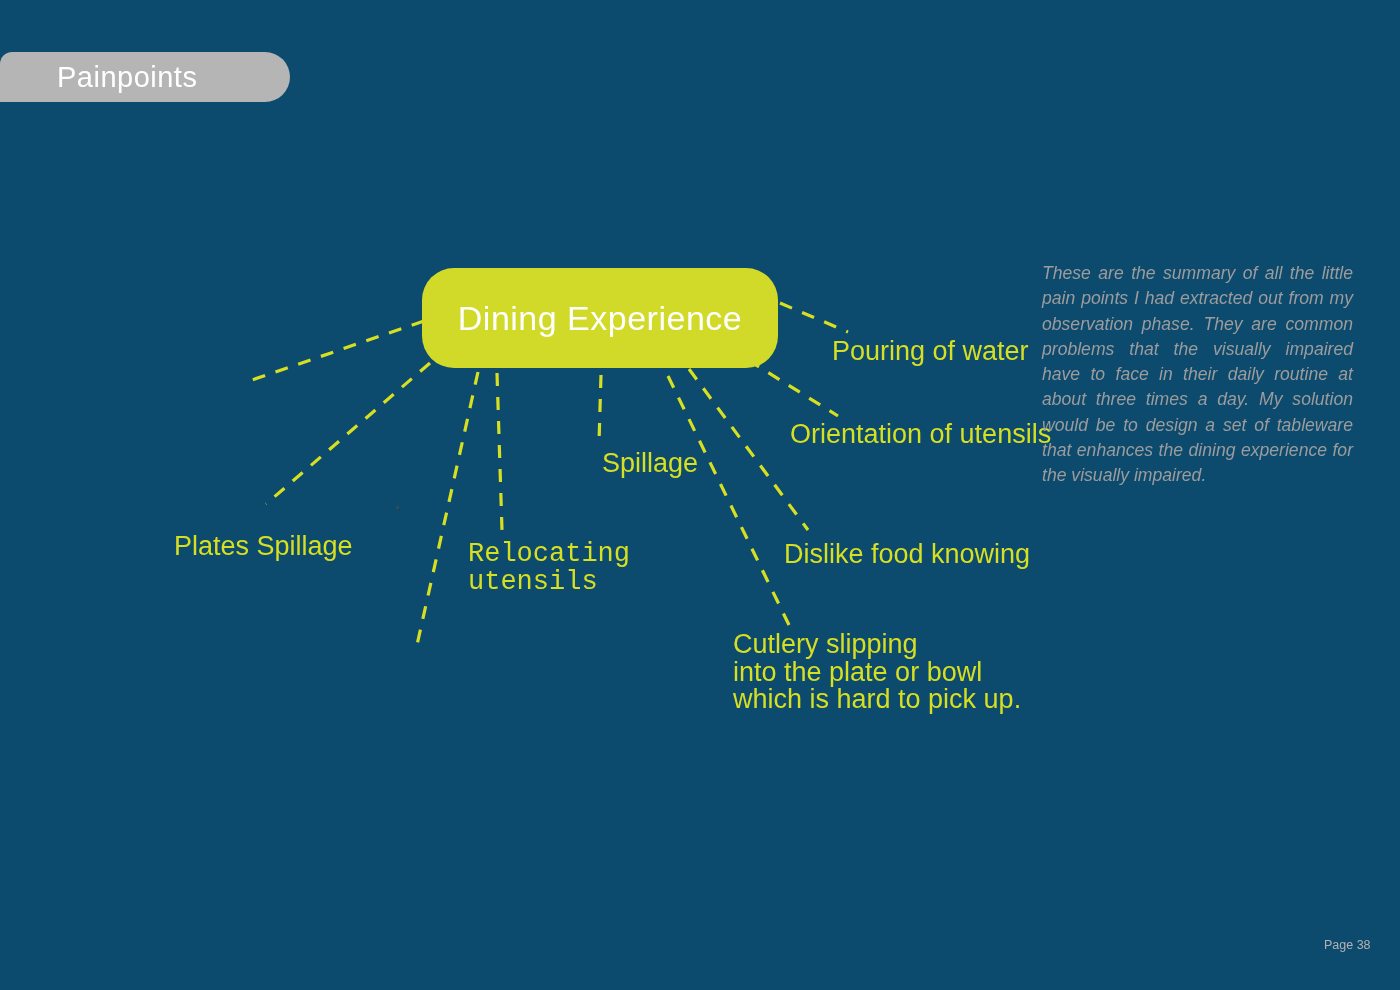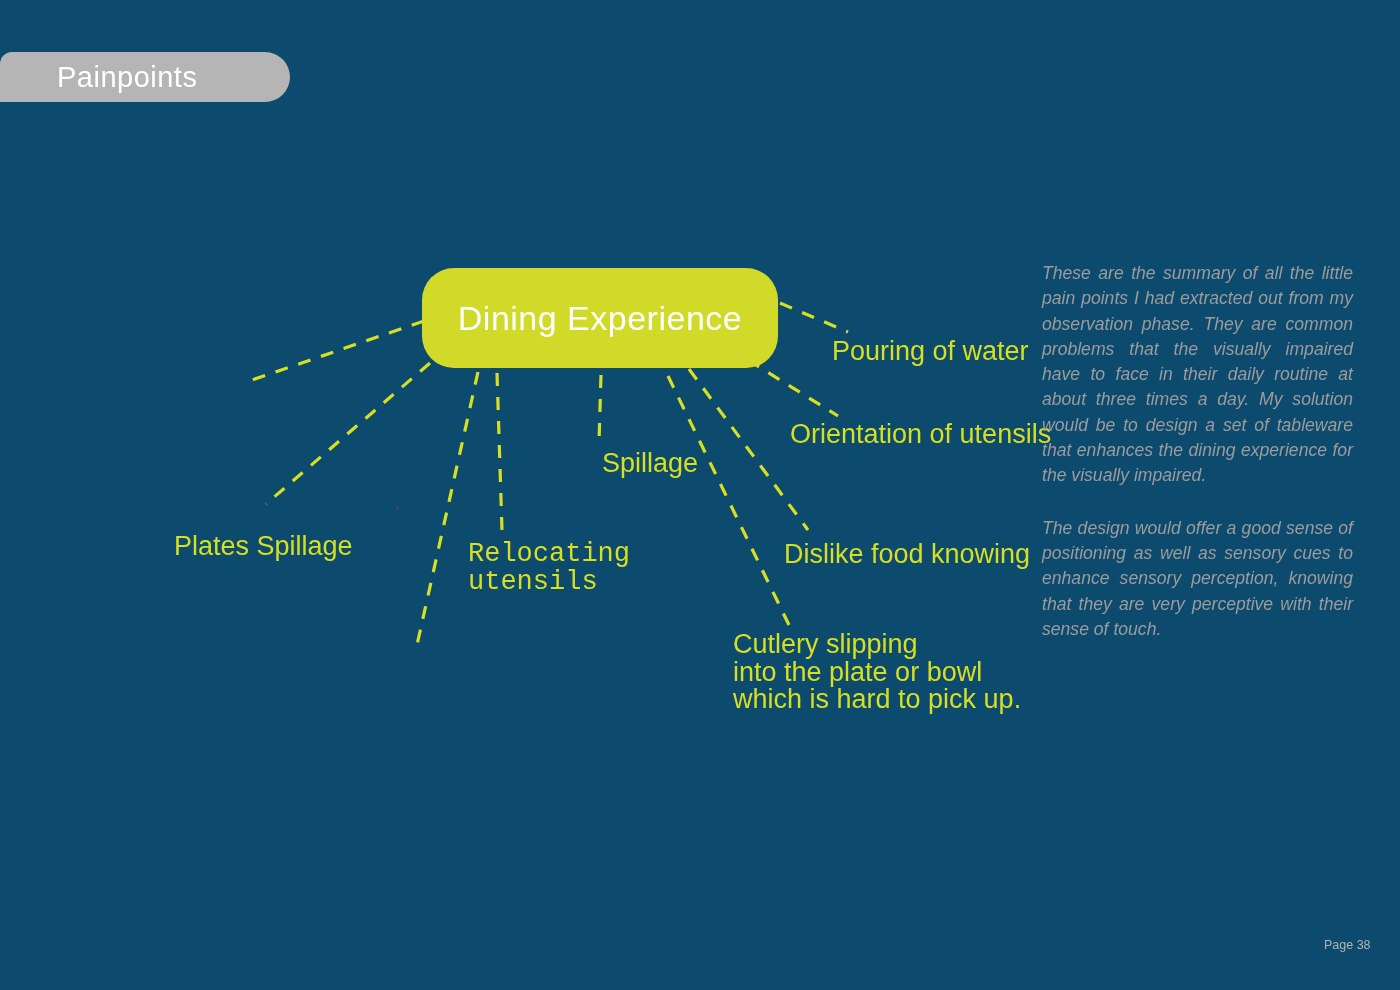--- a/index.html
+++ b/index.html
@@ -111,18 +111,17 @@
 into the plate or bowl
 which is hard to pick up.</div>
   <div class="pp pp6">Dislike food knowing</div>
   <div class="pp pp7">Orientation of utensils</div>
   <div class="pp pp8">Pouring of water</div>
 
   <div class="stray"></div>
 
   <div class="summary">
     <p>These are the summary of all the little pain points I had extracted out from my observation phase. They are common problems that the visually impaired have to face in their daily routine at about three times a day.  My solution would be to design a set of tableware that enhances the dining experience for the visually impaired.</p>
-    <p>The design would offer a good sense of positioning as well as sensory cues to enhance sensory perception, knowing that they are very perceptive with their sense of touch.</p>
   </div>
 
   <div class="pagenum">Page 38</div>
 
 </div>
 
 </body></html>

